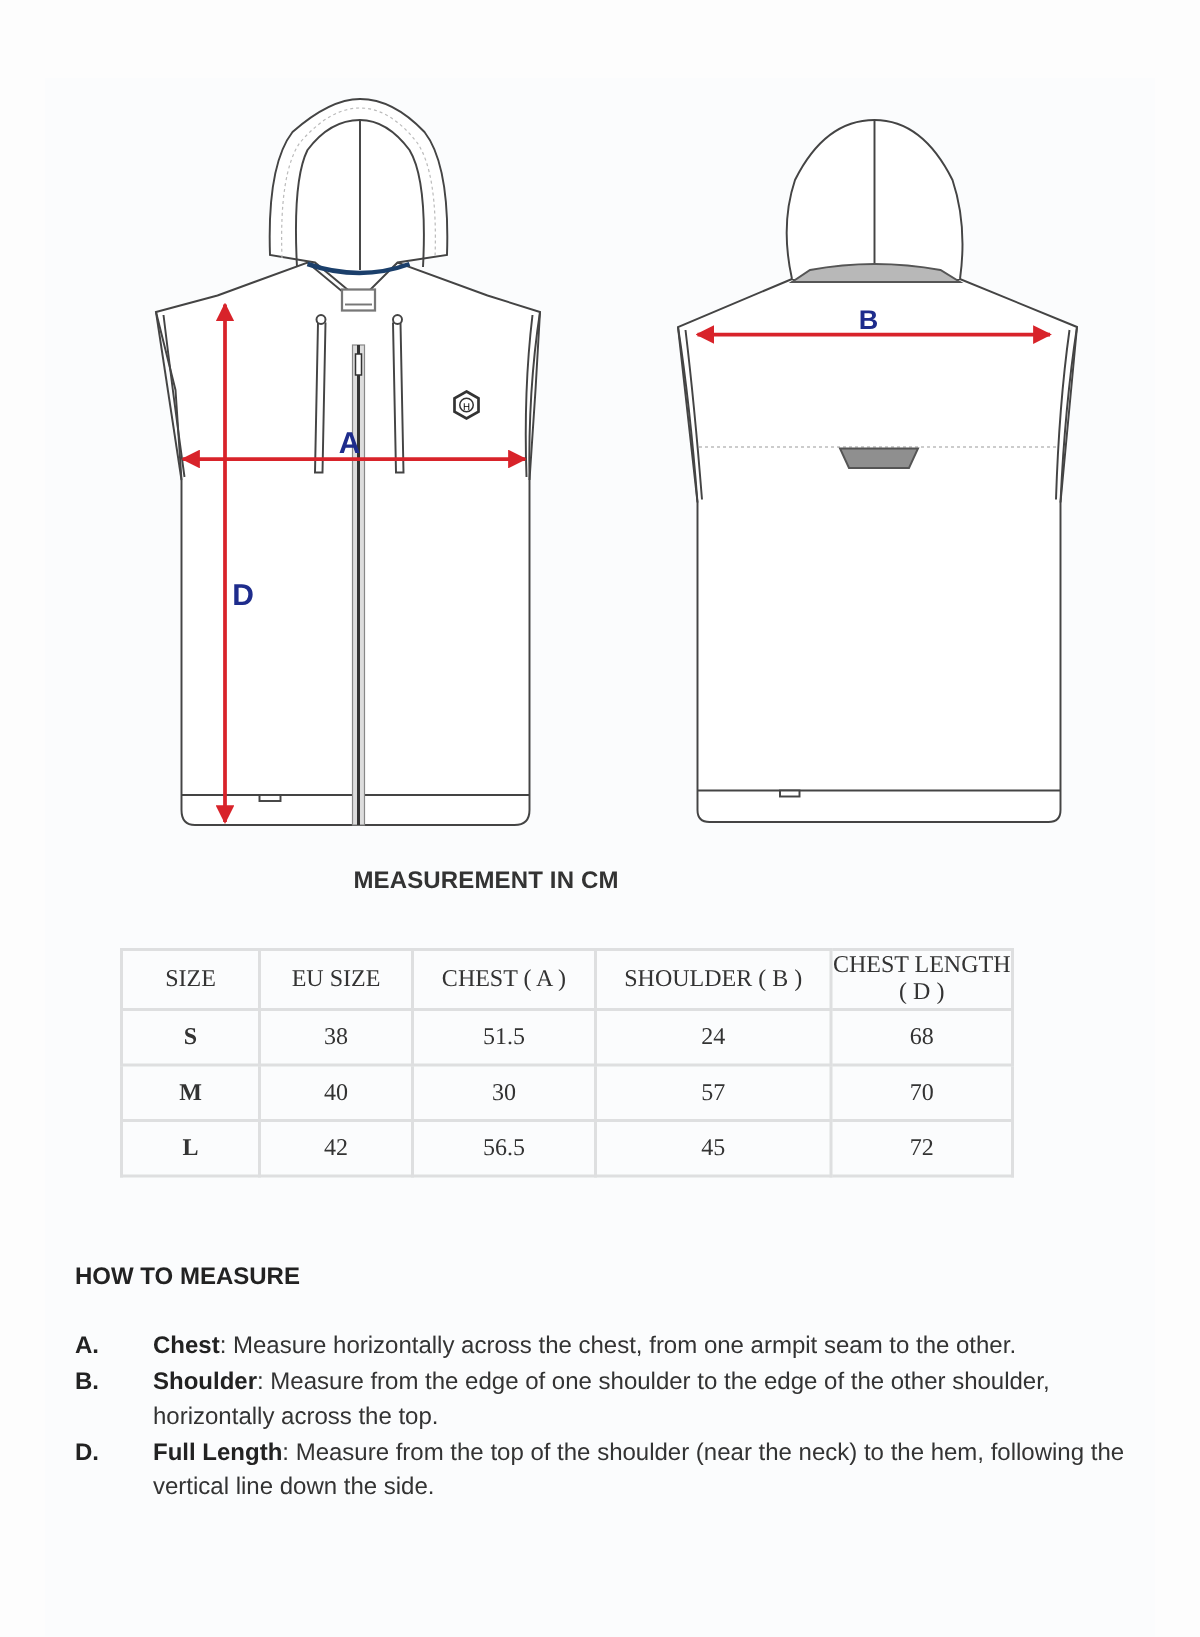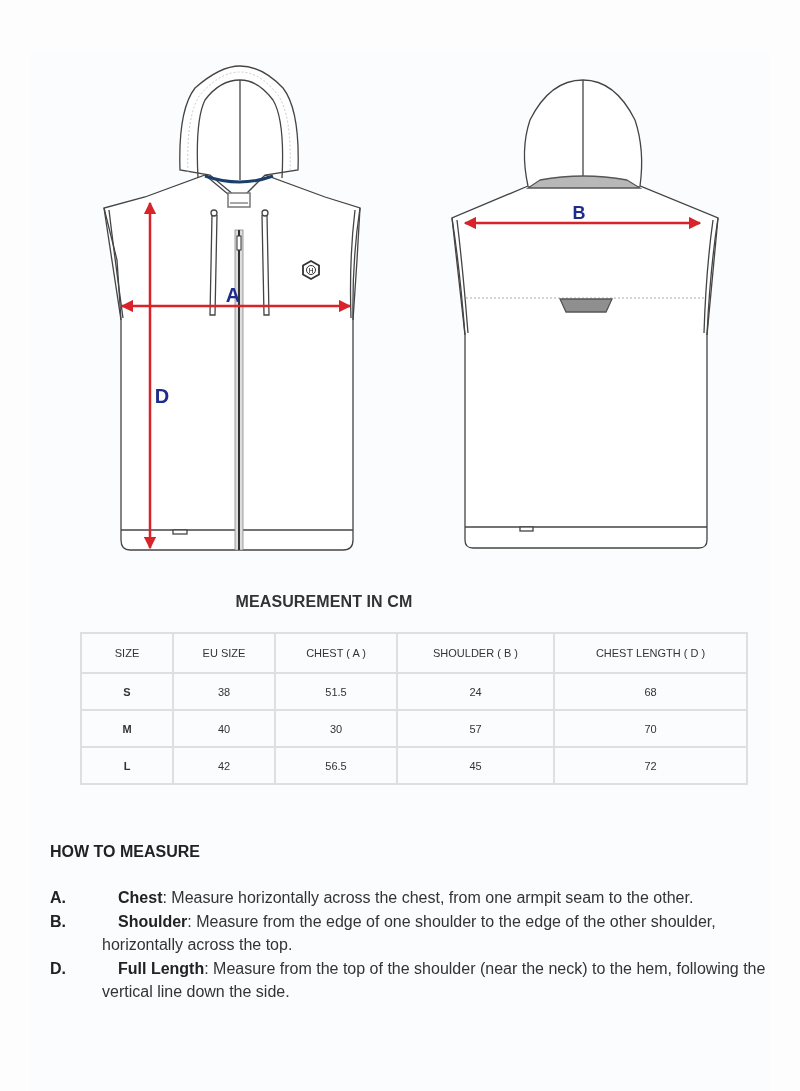--- a/index.html
+++ b/index.html
@@ -10,42 +10,42 @@
     color: #222;
     position: relative;
   }
   .sheet {
     position: absolute; left: 30px; top: 52px; width: 740px; height: 1039px;
     background: #fbfcfd;
   }
   .diagram { position: absolute; left: 0; top: 0; width: 800px; height: 570px; }
   .diagram svg { position: absolute; left: 0; top: 0; }
   .section-title {
-    position: absolute; left: 0; width: 648px; top: 593px; text-align: center;
+    position: absolute; left: 0; width: 648px; top: 579px; text-align: center;
     font-weight: bold; font-size: 16px; color: #333; letter-spacing: 0.1px;
   }
   table.size-table {
-    position: absolute; left: 80px; top: 632px; width: 668px;
-    border-collapse: collapse; font-size: 11px; color: #333;
+    position: absolute; left: 80px; top: 632px; width: 596px;
+    border-collapse: collapse; font-size: 16px; color: #333; font-family: Liberation Serif, serif;
   }
   table.size-table td, table.size-table th {
     border: 2px solid #dedfe0; text-align: center; height: 35px; padding: 0;
     font-weight: normal;
   }
   table.size-table th { height: 38px; }
   table.size-table td.size-cell { font-weight: bold; }
   .howto-title {
     position: absolute; left: 50px; top: 843px; font-weight: bold; 
     font-size: 16px; color: #222;
   }
   .howto-list { position: absolute; left: 50px; top: 886px; width: 730px; font-size: 16px; color: #333; }
   .howto-item { display: flex; line-height: 23px; margin-bottom: 1px; }
   .howto-letter { width: 52px; font-weight: bold; color: #222; flex: none; }
   .howto-text { flex: 1; }
-  .howto-term { font-weight: bold; color: #222; margin-left: 16px; }
+  .howto-term { font-weight: bold; color: #222; }
 </style>
 </head>
 <body>
 
 <div class="sheet"></div>
 
 <div class="diagram">
   <svg width="800" height="570" viewBox="0 0 800 570" xmlns="http://www.w3.org/2000/svg">
     <defs>
       <marker id="ah" viewBox="0 0 10 10" refX="9" refY="5" markerWidth="5" markerHeight="5" orient="auto-start-reverse">

